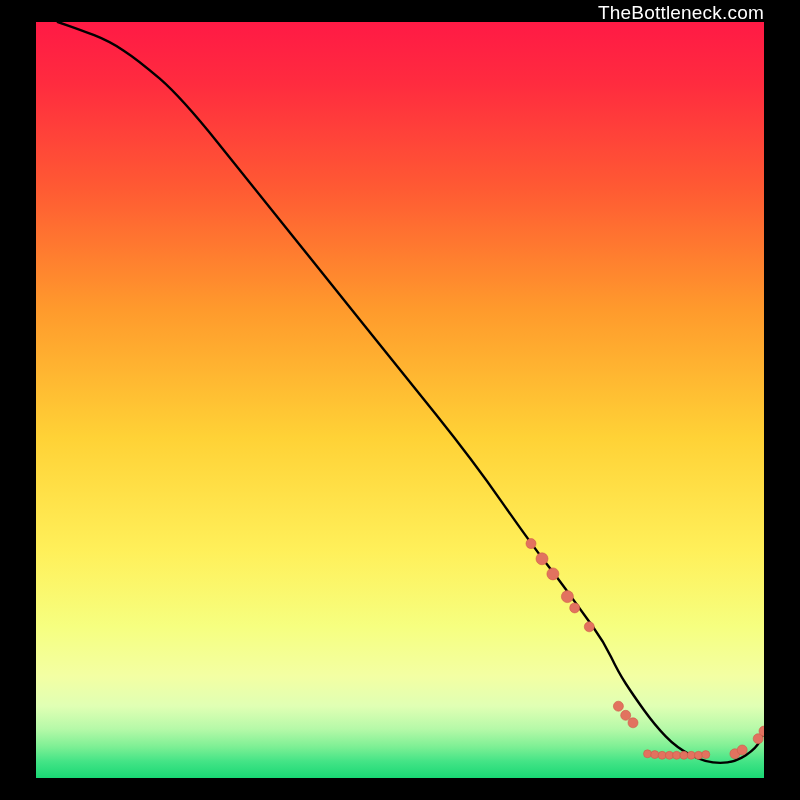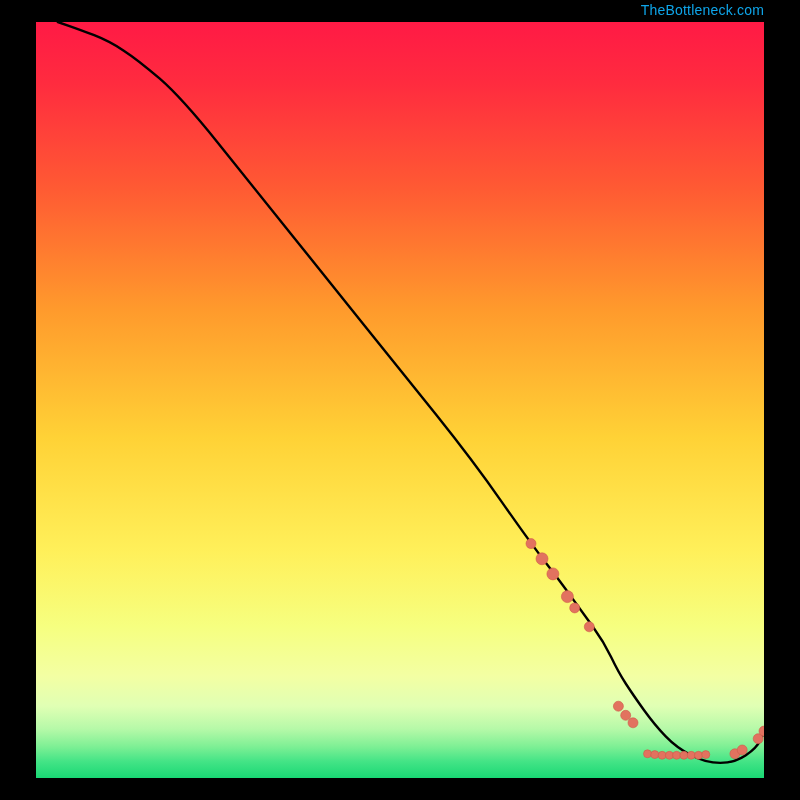--- a/index.html
+++ b/index.html
@@ -23,22 +23,22 @@
     position: absolute;
     left: 0;
     top: 0;
     width: 728px;
     height: 756px;
   }
   .watermark {
     position: absolute;
     top: 2px;
     right: 36px;
-    color: #0ea5e9;
-    font-size: 14px;
+    color: #ffffff;
+    font-size: 19px;
     letter-spacing: 0.2px;
   }
 </style>
 </head>
 <body>
 
 <div class="frame">
   <svg class="plot" viewBox="0 0 728 756" preserveAspectRatio="none">
     <defs>
       <linearGradient id="bg" x1="0" y1="0" x2="0" y2="1">

